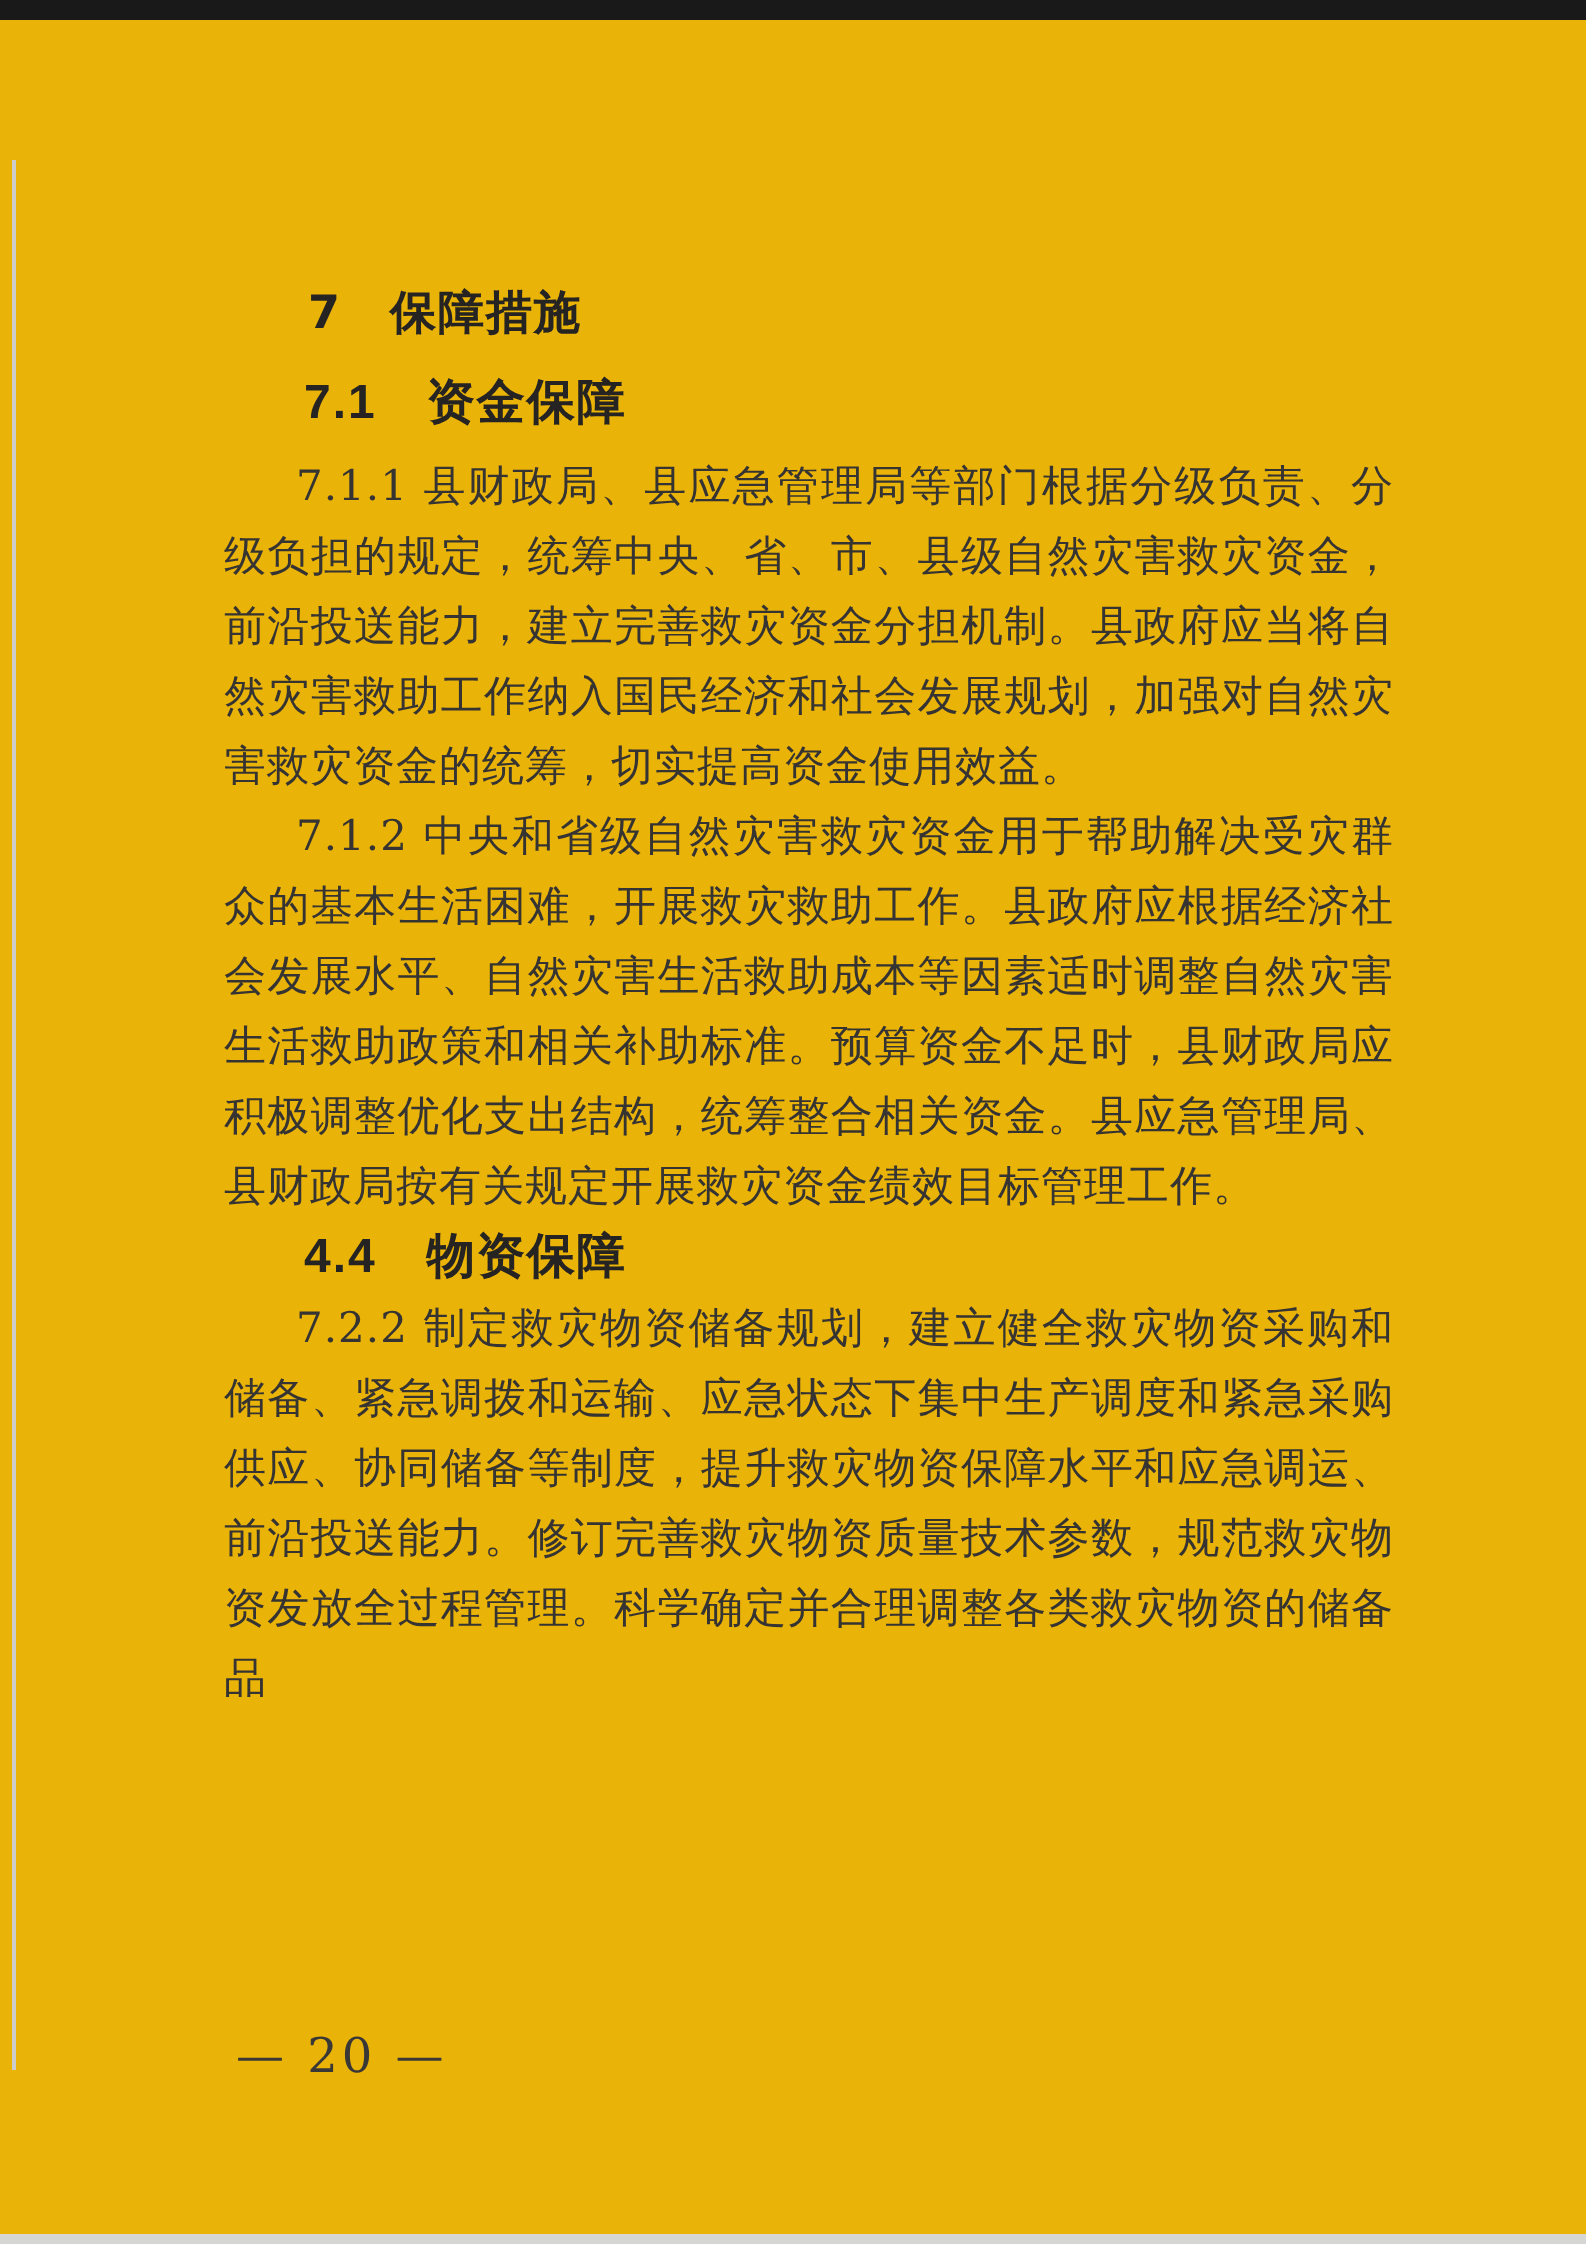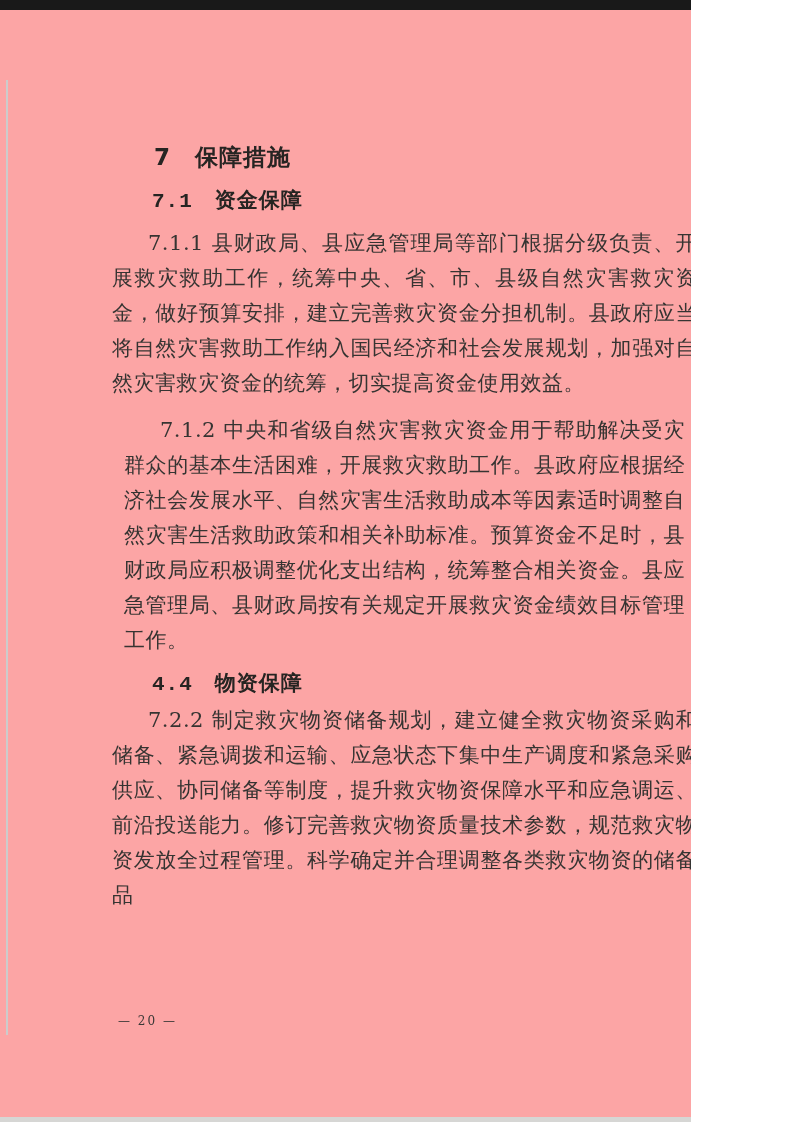--- a/index.html
+++ b/index.html
@@ -1,23 +1,23 @@
 <!DOCTYPE html>
 <html><head>
 <meta charset="utf-8">
 <style>
   html, body {
     margin: 0;
     padding: 0;
   }
   .viewport {
     position: relative;
-    width: 691px;
+    width: 793px;
     height: 1122px;
-    background: #fca5a5;
+    background: #eab308;
     overflow: hidden;
     font-family: "DejaVu Serif", "Liberation Serif", serif;
   }
   
   .scan-edge-top {
     position: absolute;
     top: 0; left: 0;
     width: 100%; height: 10px;
     background: #191919;
   }
@@ -44,67 +44,67 @@
   .chapter-heading {
     margin: 142px 0 0 42px;
     font-family: "DejaVu Sans", "Liberation Sans", sans-serif;
     font-size: 23px;
     font-weight: 700;
     line-height: 30px;
     color: #262422;
     letter-spacing: 1px;
   }
   .section-heading {
-    font-family: Liberation Mono, monospace;
-    font-size: 21px;
+    font-family: Liberation Sans, sans-serif;
+    font-size: 24px;
     font-weight: 700;
     line-height: 30px;
     color: #262422;
     letter-spacing: 1px;
   }
   .section-heading.s71 { margin: 15px 0 0 40px; }
   .section-heading.s72 { margin: 3px 0 0 40px; }
   .body-para {
     font-size: 21px;
     line-height: 35px;
     letter-spacing: 0.5px;
     text-align: justify;
     word-break: break-all;
     text-indent: 36px;
     color: #363432;
   }
   .body-para.p711 { margin: 9px 0 0 0; }
-  .body-para.p712 { margin: 12px; }
+  .body-para.p712 { margin: 0; }
   .body-para.p721 { margin: 8px 0 0 0; }
   .body-para.p722 { margin: 3px 0 0 0; }
   .page-footer {
     position: absolute;
     left: 118px;
     top: 1014px;
-    font-size: 12px;
+    font-size: 24px;
     letter-spacing: 2px;
     color: #3a3836;
   }
 </style>
 </head>
 <body>
 
 <div class="viewport">
 
   <div class="scan-edge-top"></div>
   <div class="scan-edge-left"></div>
   <div class="scan-edge-bottom"></div>
 
   <main class="content">
 
     <h1 class="chapter-heading">7　保障措施</h1>
 
     <h2 class="section-heading s71">7.1　资金保障</h2>
 
-    <p class="body-para p711">7.1.1 县财政局、县应急管理局等部门根据分级负责、开展救灾救助工作，统筹中央、省、市、县级自然灾害救灾资金，做好预算安排，建立完善救灾资金分担机制。县政府应当将自然灾害救助工作纳入国民经济和社会发展规划，加强对自然灾害救灾资金的统筹，切实提高资金使用效益。</p>
+    <p class="body-para p711">7.1.1 县财政局、县应急管理局等部门根据分级负责、分级负担的规定，统筹中央、省、市、县级自然灾害救灾资金，前沿投送能力，建立完善救灾资金分担机制。县政府应当将自然灾害救助工作纳入国民经济和社会发展规划，加强对自然灾害救灾资金的统筹，切实提高资金使用效益。</p>
 
     <p class="body-para p712">7.1.2 中央和省级自然灾害救灾资金用于帮助解决受灾群众的基本生活困难，开展救灾救助工作。县政府应根据经济社会发展水平、自然灾害生活救助成本等因素适时调整自然灾害生活救助政策和相关补助标准。预算资金不足时，县财政局应积极调整优化支出结构，统筹整合相关资金。县应急管理局、县财政局按有关规定开展救灾资金绩效目标管理工作。</p>
 
     <h2 class="section-heading s72">4.4　物资保障</h2>
 
 
     <p class="body-para p722">7.2.2 制定救灾物资储备规划，建立健全救灾物资采购和储备、紧急调拨和运输、应急状态下集中生产调度和紧急采购供应、协同储备等制度，提升救灾物资保障水平和应急调运、前沿投送能力。修订完善救灾物资质量技术参数，规范救灾物资发放全过程管理。科学确定并合理调整各类救灾物资的储备品</p>
 
   </main>
 

